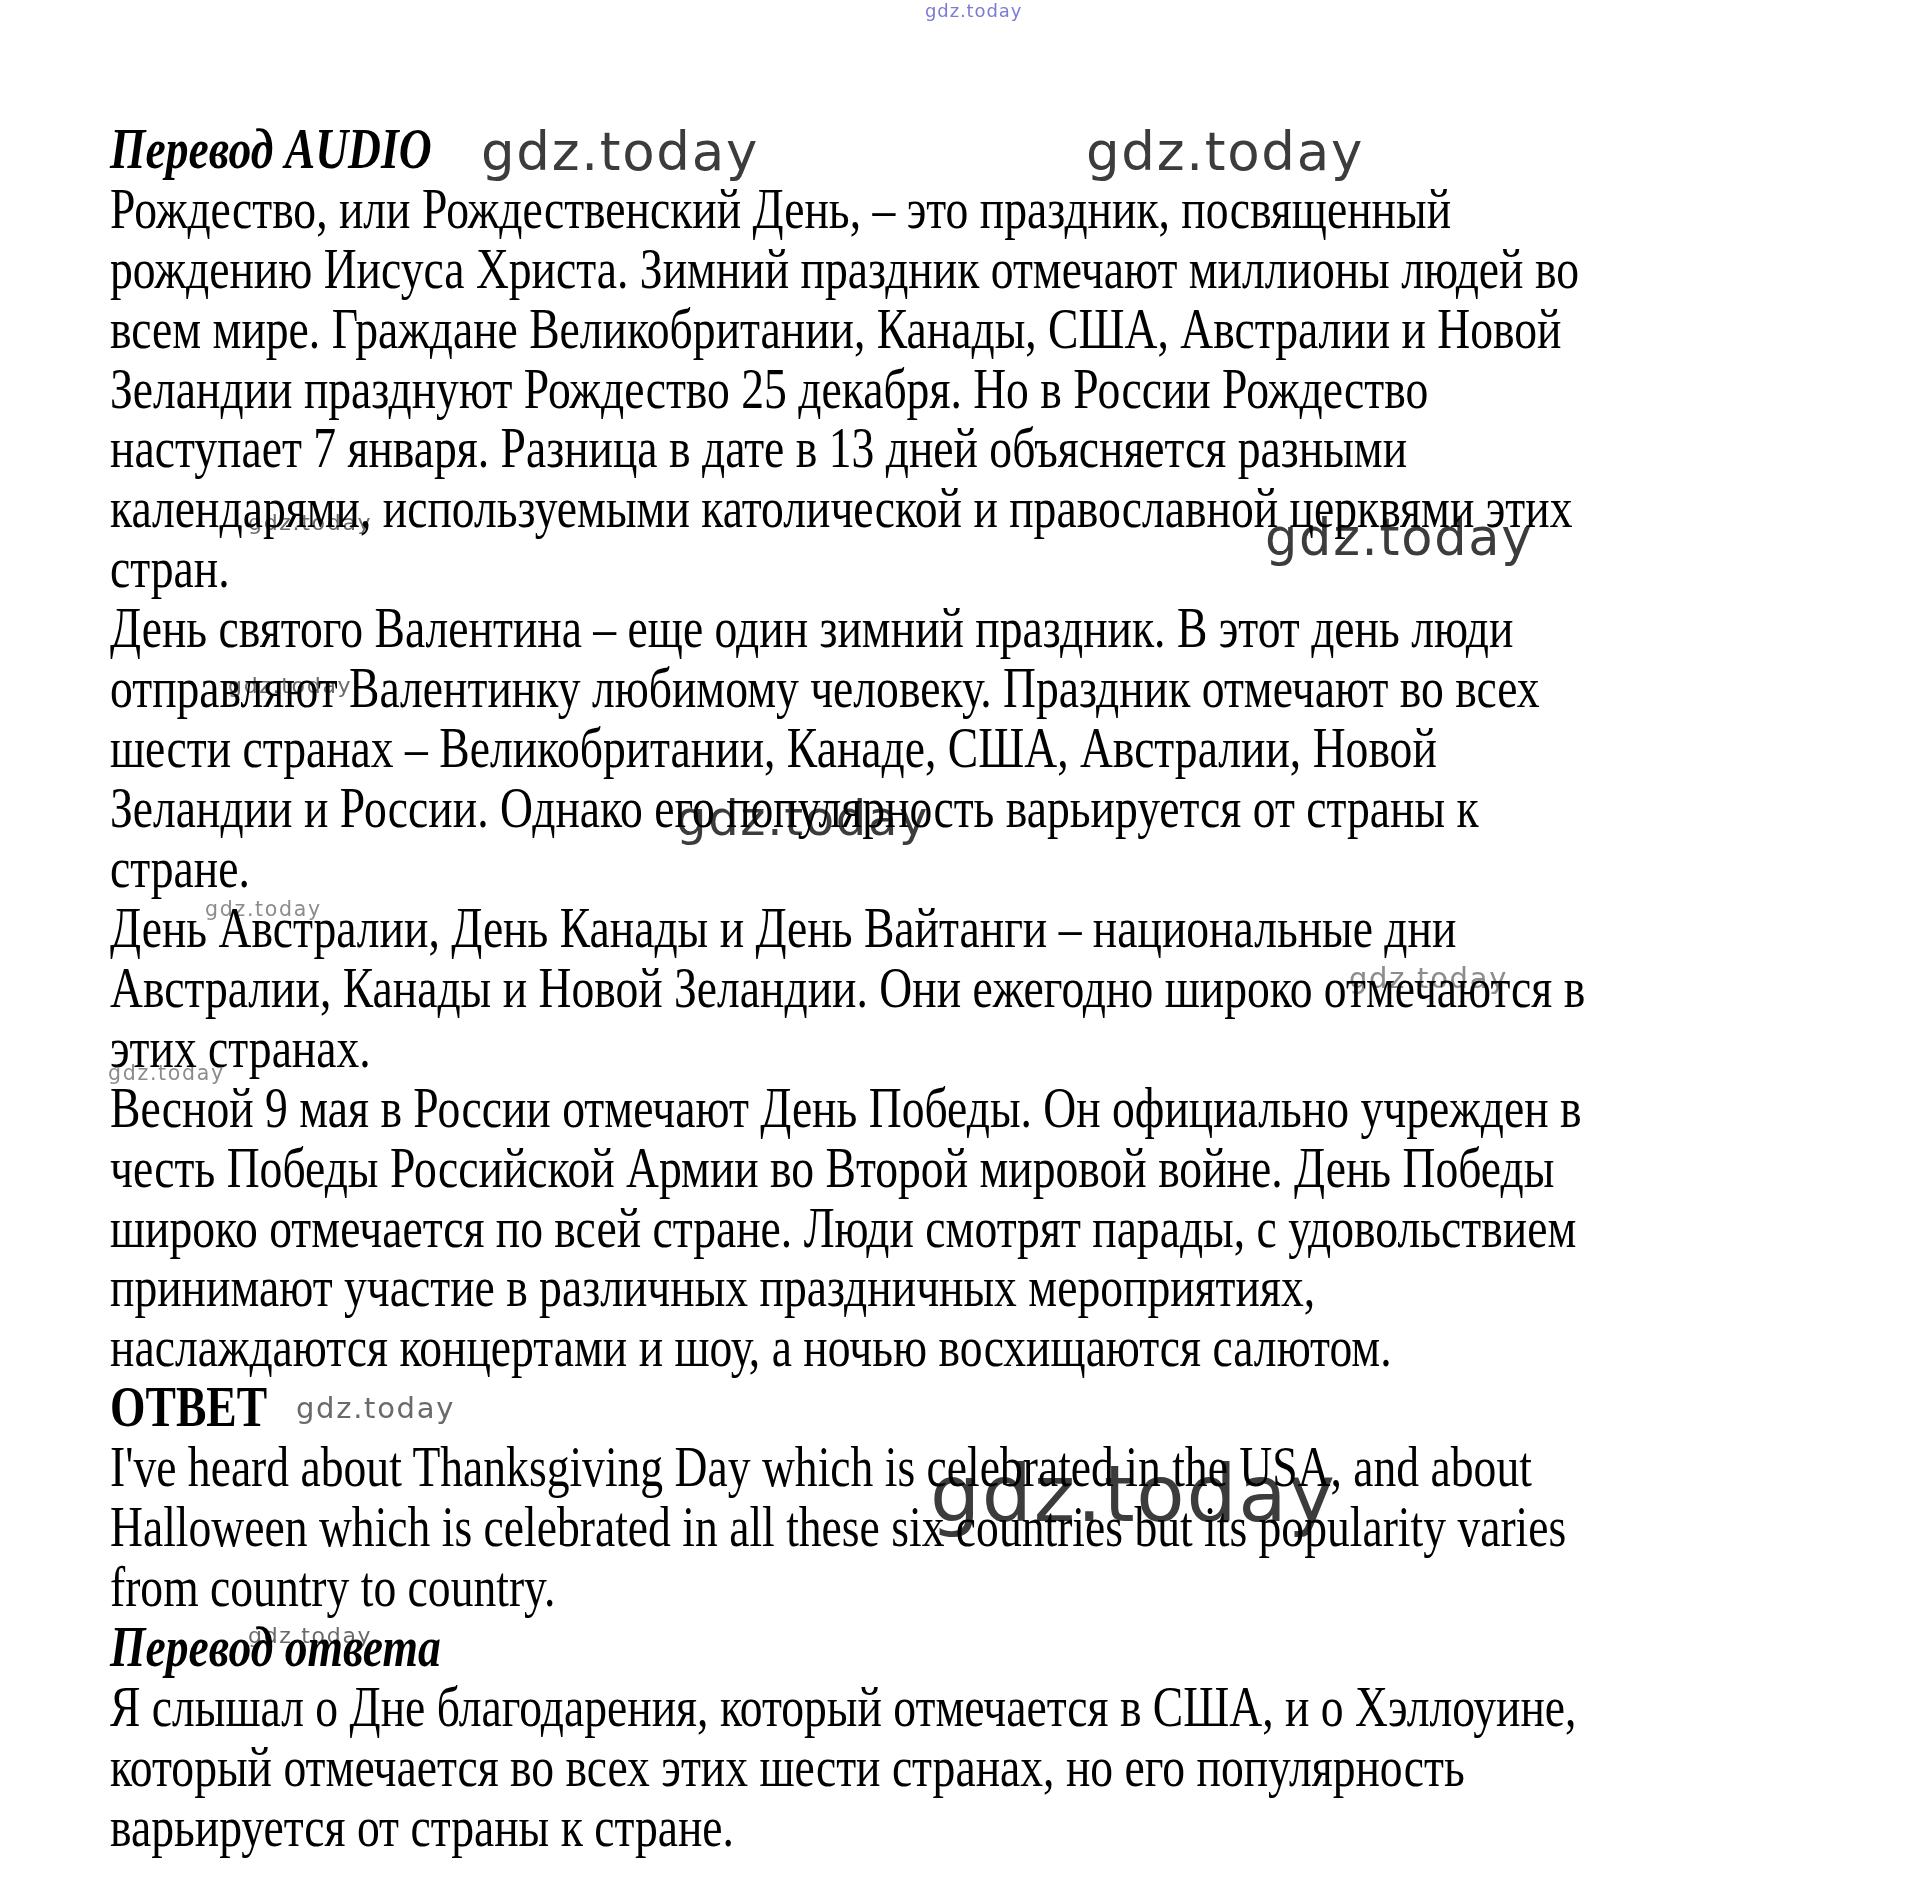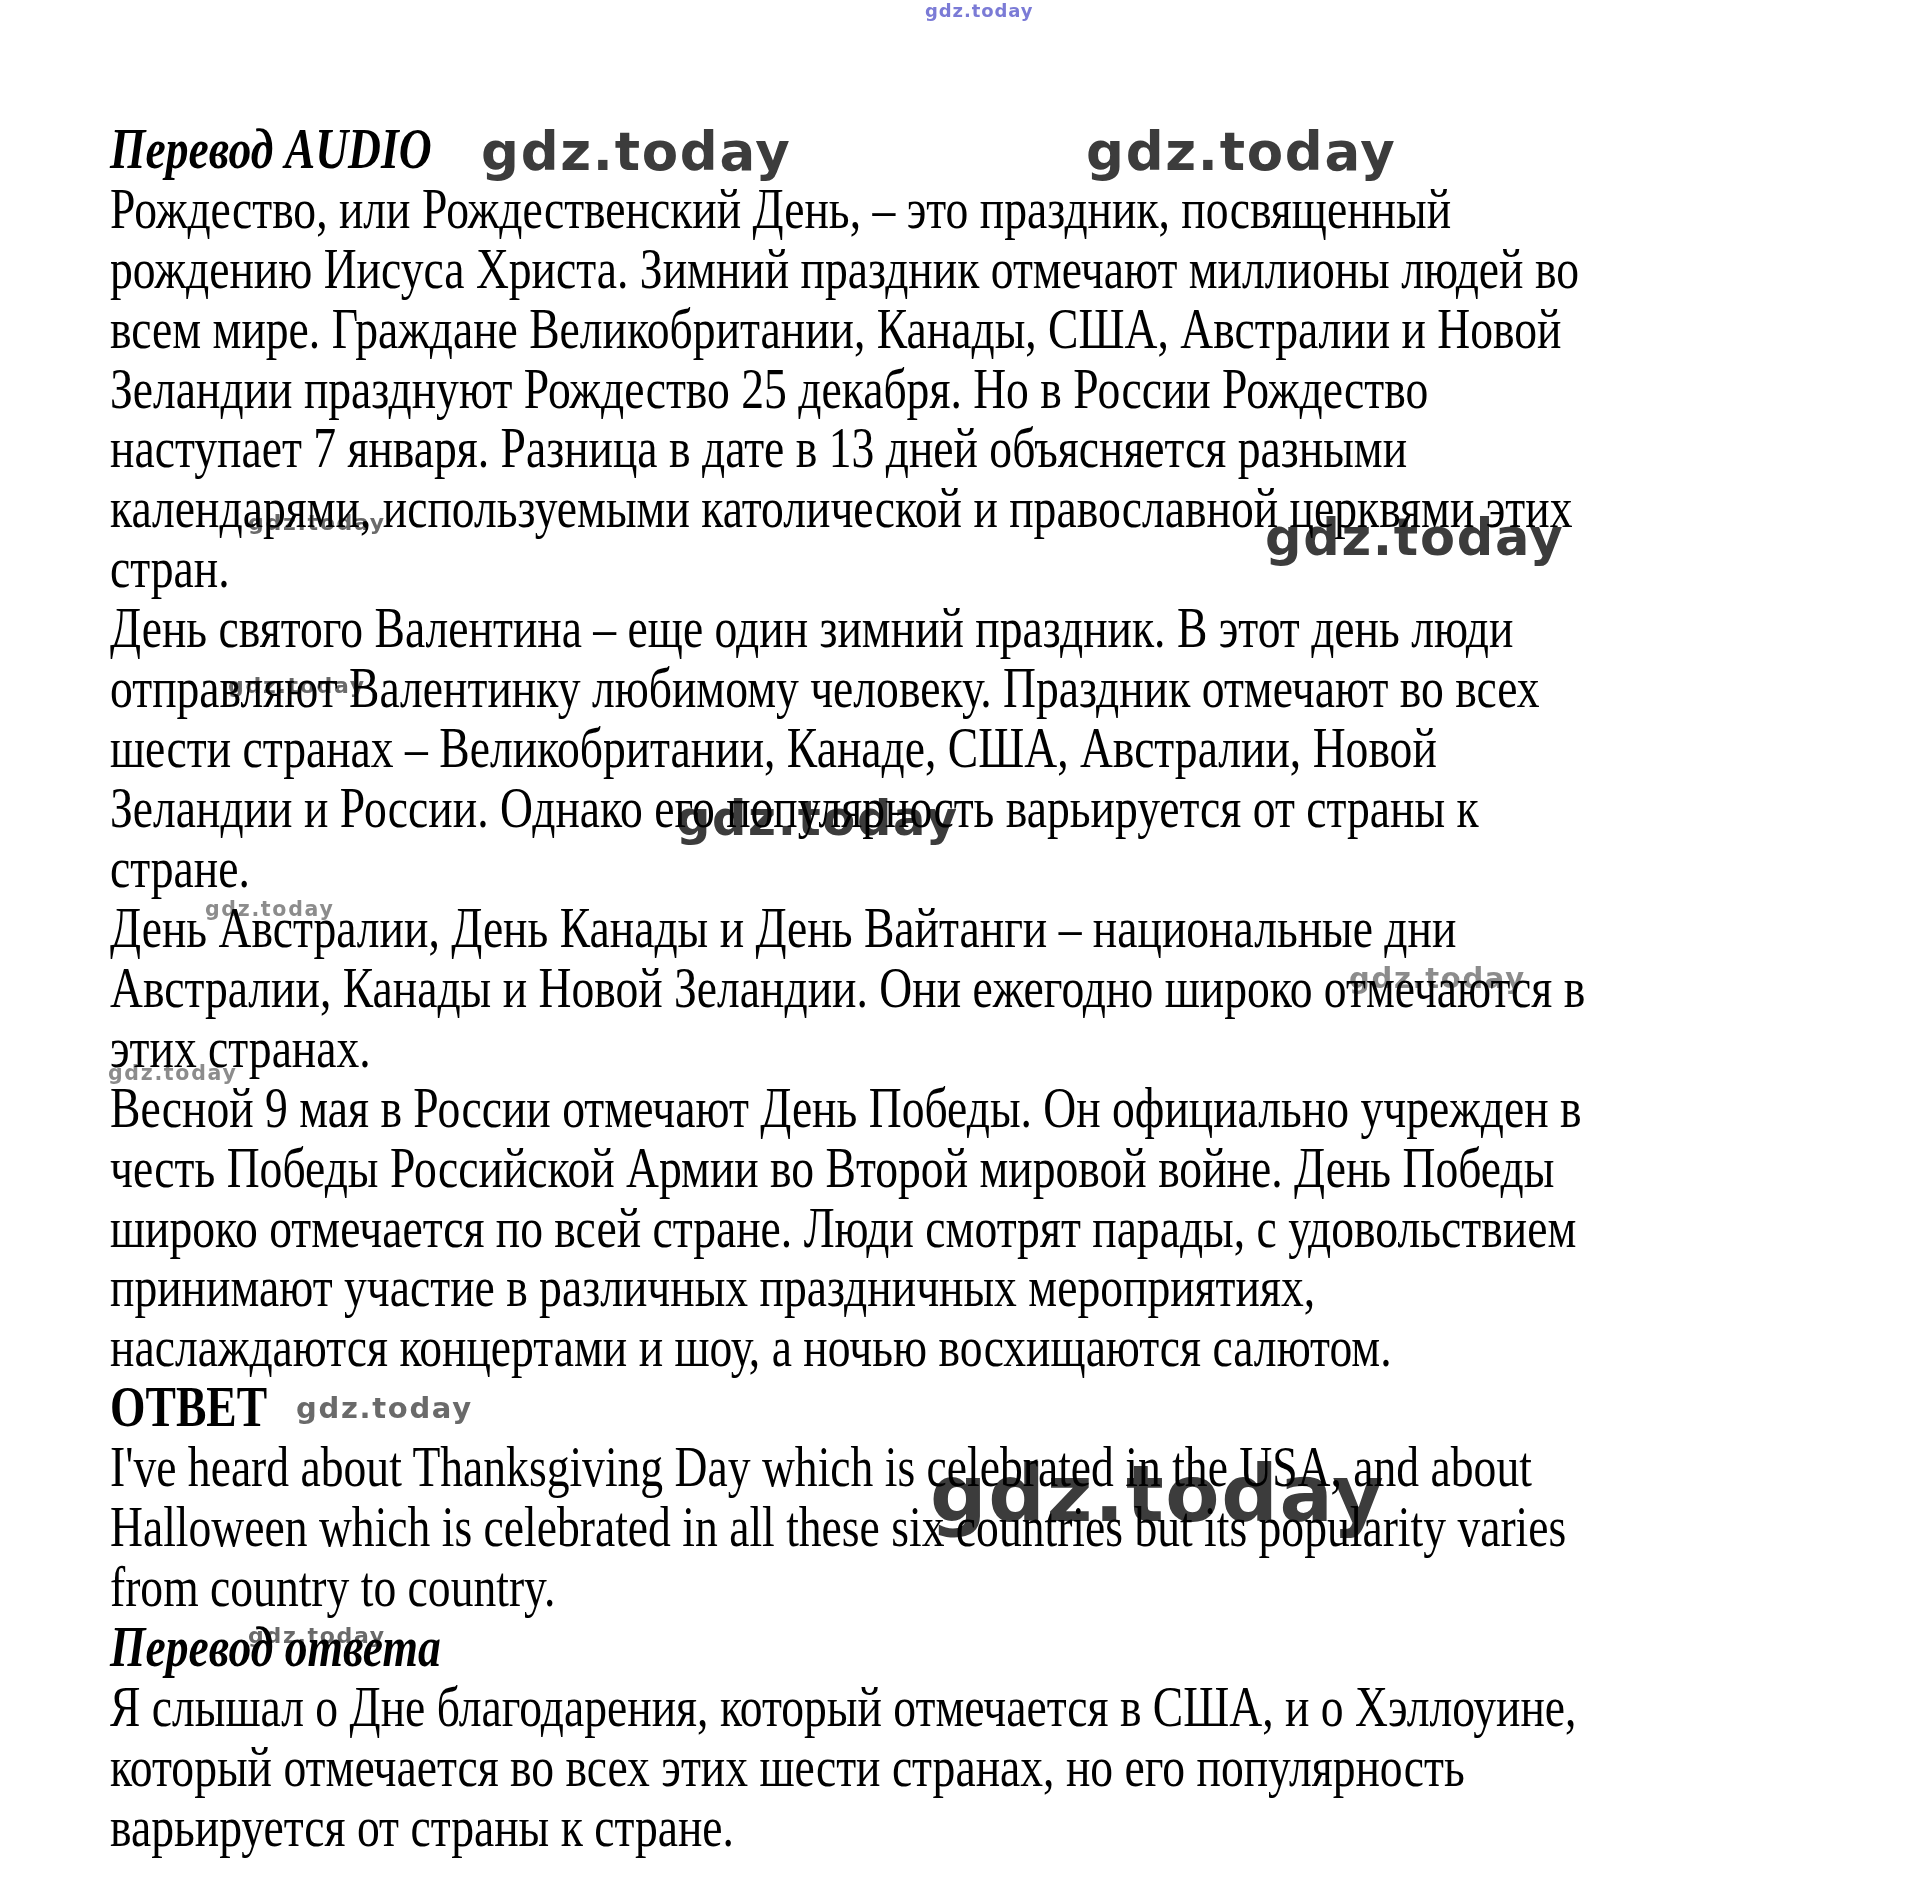--- a/index.html
+++ b/index.html
@@ -20,21 +20,21 @@
     white-space: pre;
     transform: scaleX(0.80);
     transform-origin: 0 0;
     z-index: 2;
   }
   .h-bi { font-weight: bold; font-style: italic; }
   .h-b  { font-weight: bold; }
   .wm {
     position: absolute;
     font-family: "DejaVu Sans", sans-serif;
-    font-weight: bold;
+    font-weight: normal;
     letter-spacing: 1.7px;
     line-height: 1;
     white-space: pre;
     z-index: 1;
   }
   .wm-dark  { color: #3c3c3c; }
   .wm-mid   { color: #6a6a6a; }
   .wm-light { color: #8c8c8c; }
   .wm-blue  { color: #7b7bd6; letter-spacing: 0.9px; }
 </style>

